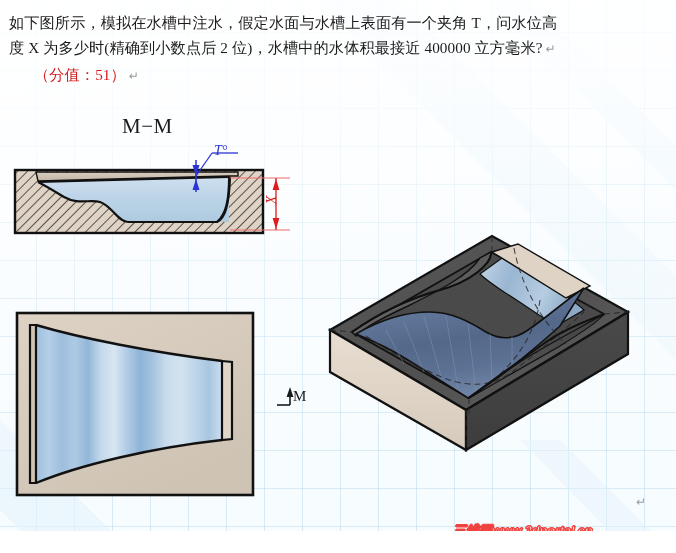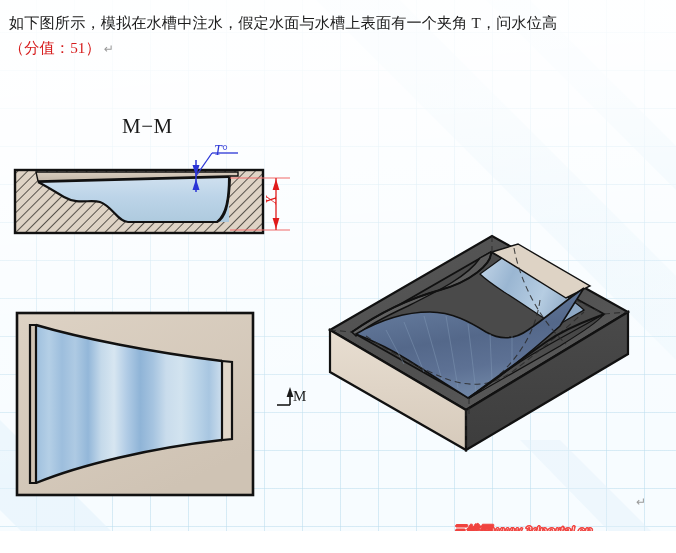--- a/index.html
+++ b/index.html
@@ -55,20 +55,21 @@
     font-family: "Liberation Serif", "DejaVu Serif", serif;
     font-size: 15.2px;
     line-height: 25px;
     color: #1b1b1b;
     letter-spacing: 0.1px;
   }
   .q-line { white-space: nowrap; }
   .score-line {
     color: #d61b1b;
     font-size: 15.2px;
+    margin-left: 25px;
   }
   .pilcrow {
     color: #9a9a9a;
     font-size: 12px;
     font-family: "Liberation Sans", sans-serif;
     padding-left: 3px;
   }
 
   
   .figure-layer {
@@ -158,20 +159,23 @@
     </defs>
     <polygon points="340,-60 676,276 676,360 256,-60" fill="url(#diagFade)"></polygon>
     <polygon points="470,-60 676,146 676,190 426,-60" fill="#ddf0fb" opacity="0.5"></polygon>
     <polygon points="-60,360 180,600 90,600 -60,450" fill="#e2f2fb" opacity="0.6"></polygon>
     <polygon points="560,440 676,556 676,600 520,440" fill="#e2f2fb" opacity="0.45"></polygon>
   </svg>
   <div id="bg-white-fade"></div>
 
   <div id="question-text">
     <div class="q-line">如下图所示，模拟在水槽中注水，假定水面与水槽上表面有一个夹角 T，问水位高</div>
+    <div class="q-line">
+      <span>度 X 为多少时(精确到小数点后 2 位)，水槽中的水体积最接近 400000 立方毫米?</span><span class="pilcrow">↵</span>
+    </div>
     <div class="q-line score-line">
       <span>（分值：51）</span><span class="pilcrow">↵</span>
     </div>
   </div>
 
   <svg class="figure-layer" viewBox="0 0 676 553" width="676" height="553">
     <defs>
 
       <pattern id="hatch45" width="7" height="7" patternTransform="rotate(45)" patternUnits="userSpaceOnUse">
         <rect width="7" height="7" fill="#ded3c5"></rect>

